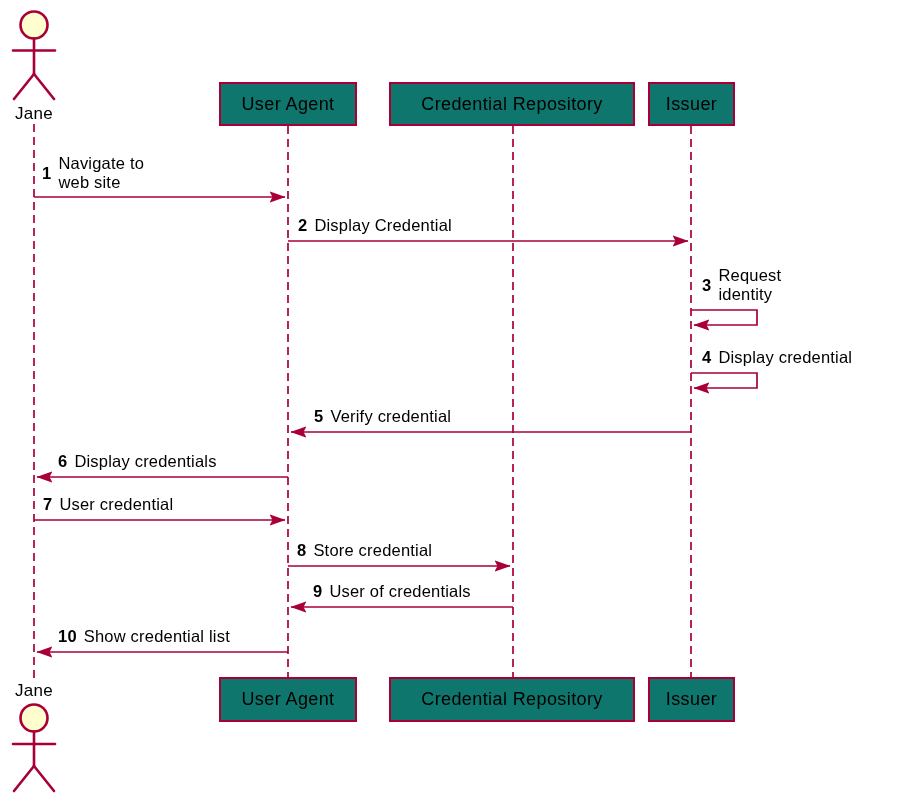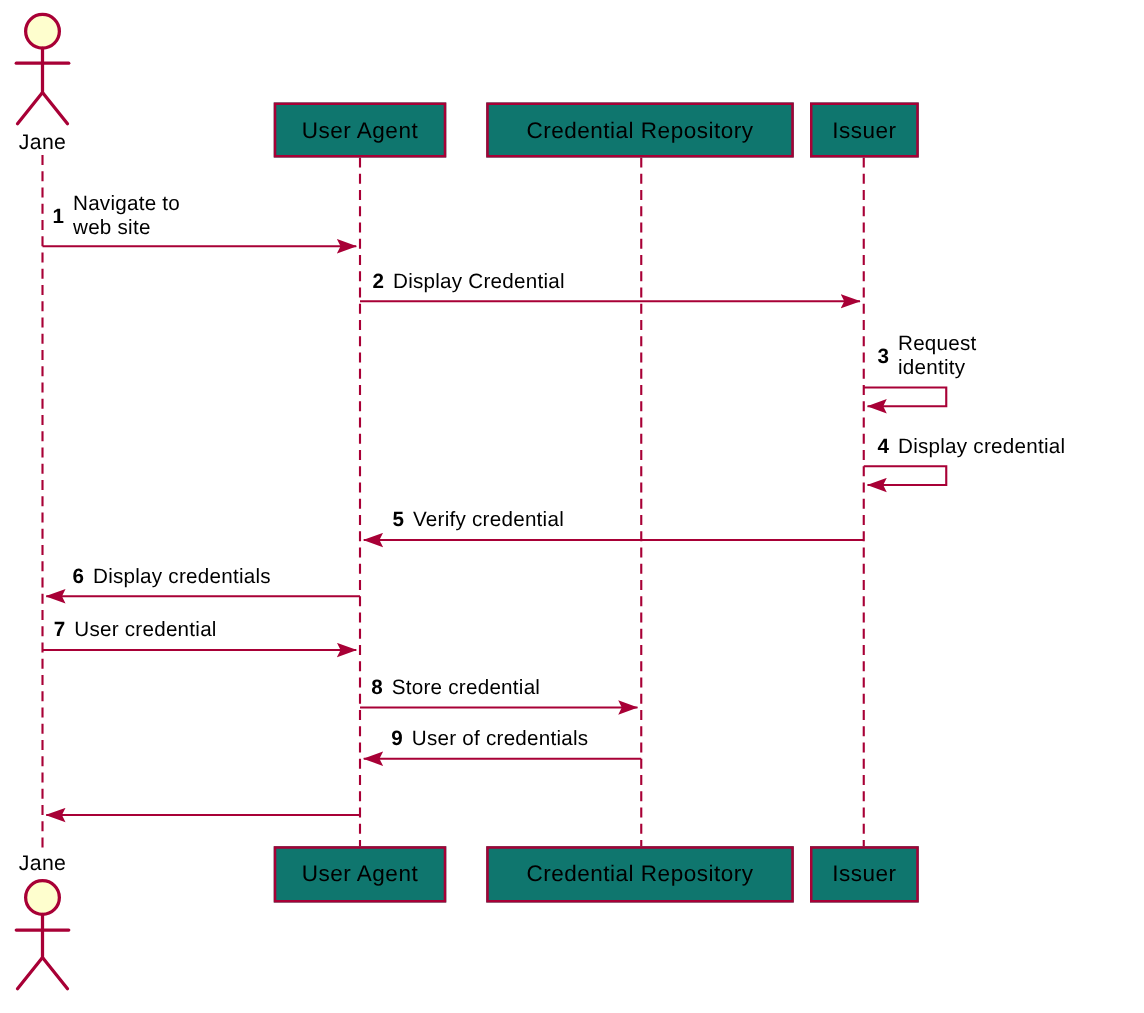--- a/index.html
+++ b/index.html
@@ -123,14 +123,18 @@
   <div class="msg" style="left:297px;bottom:250px">
     <span class="num">8</span>
     <span class="txt">Store credential</span>
   </div>
 
   <div class="msg" style="left:313px;bottom:209px">
     <span class="num">9</span>
     <span class="txt">User of credentials</span>
   </div>
 
+  <div class="msg" style="left:58px;bottom:164px">
+    <span class="num">10</span>
+    <span class="txt">Show credential list</span>
+  </div>
 
 </div>
 
 </body></html>

